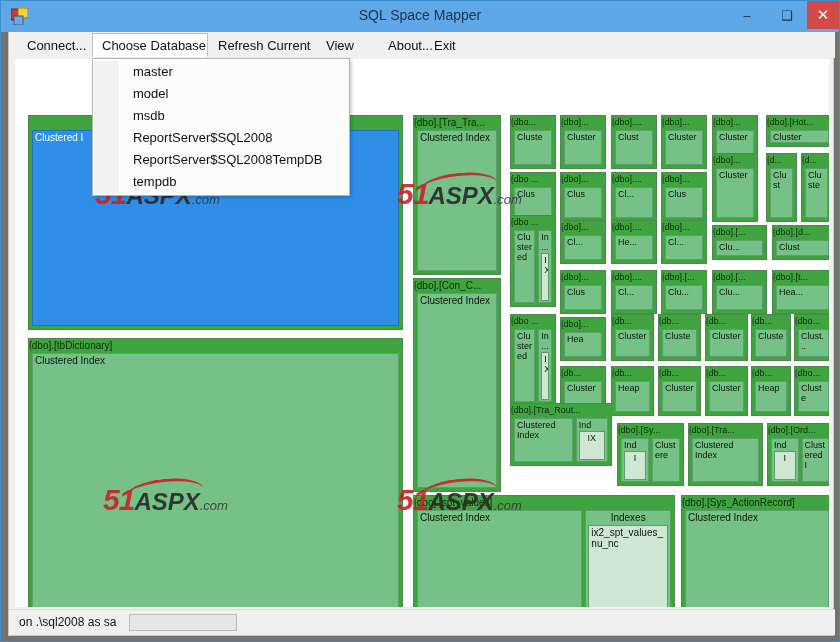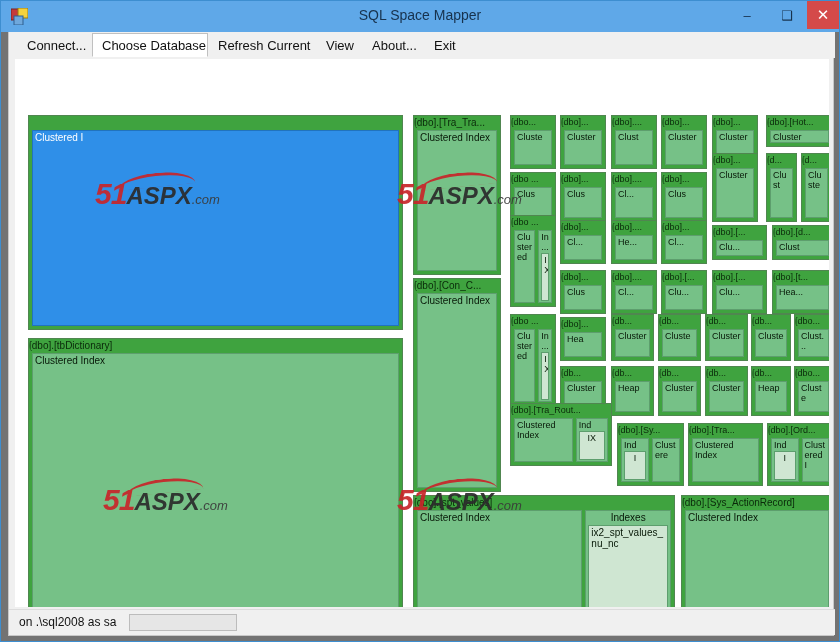--- a/index.html
+++ b/index.html
@@ -230,24 +230,32 @@
     </div>
   </div>
 
   <div id="client">
 
     <div id="menubar">
         <div class="menu-item" style="left: 9px; width: 74px;">Connect...</div>
         <div class="menu-item" style="left: 200px; width: 108px;">Refresh Current</div>
         <div class="menu-item active" style="left: 83px; width: 116px;">Choose Database</div>
         <div class="menu-item" style="left: 308px; width: 46px;">View</div>
-        <div class="menu-item" style="left: 354px; width: 62px; text-align: right;">About...</div>
+        <div class="menu-item" style="left: 370px; width: 62px; text-align: right;">About...</div>
         <div class="menu-item" style="left: 416px; width: 40px;">Exit</div>
       </div>
 
+    <div id="dropdown">
+        <div class="dd-item">master</div>
+        <div class="dd-item">model</div>
+        <div class="dd-item">msdb</div>
+        <div class="dd-item">ReportServer$SQL2008</div>
+        <div class="dd-item">ReportServer$SQL2008TempDB</div>
+        <div class="dd-item">tempdb</div>
+      </div>
 
     <div id="treemap">
         <div class="tile" style="left: 13px; top: 56px; width: 375px; height: 215px;">
           <div class="tile-hdr"></div>
           <div class="tile-body">
             <div class="seg blue" style="flex: 1 1 0%;">Clustered I</div>
           </div>
         </div>
         <div class="tile" style="left: 13px; top: 279px; width: 375px; height: 325px;">
           <div class="tile-hdr">[dbo].[tbDictionary]</div>

